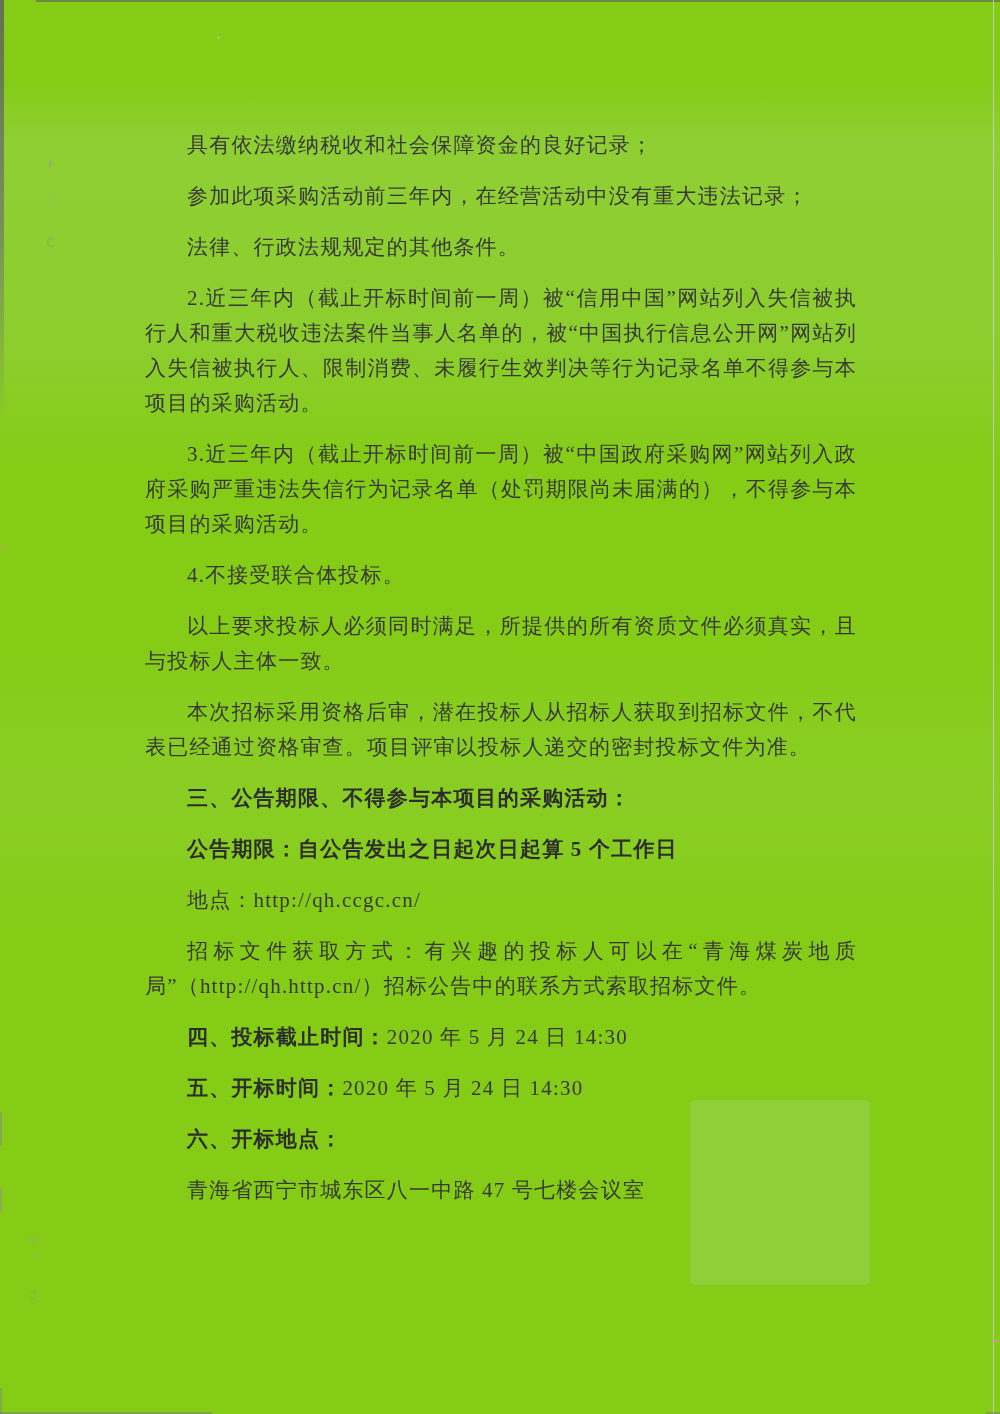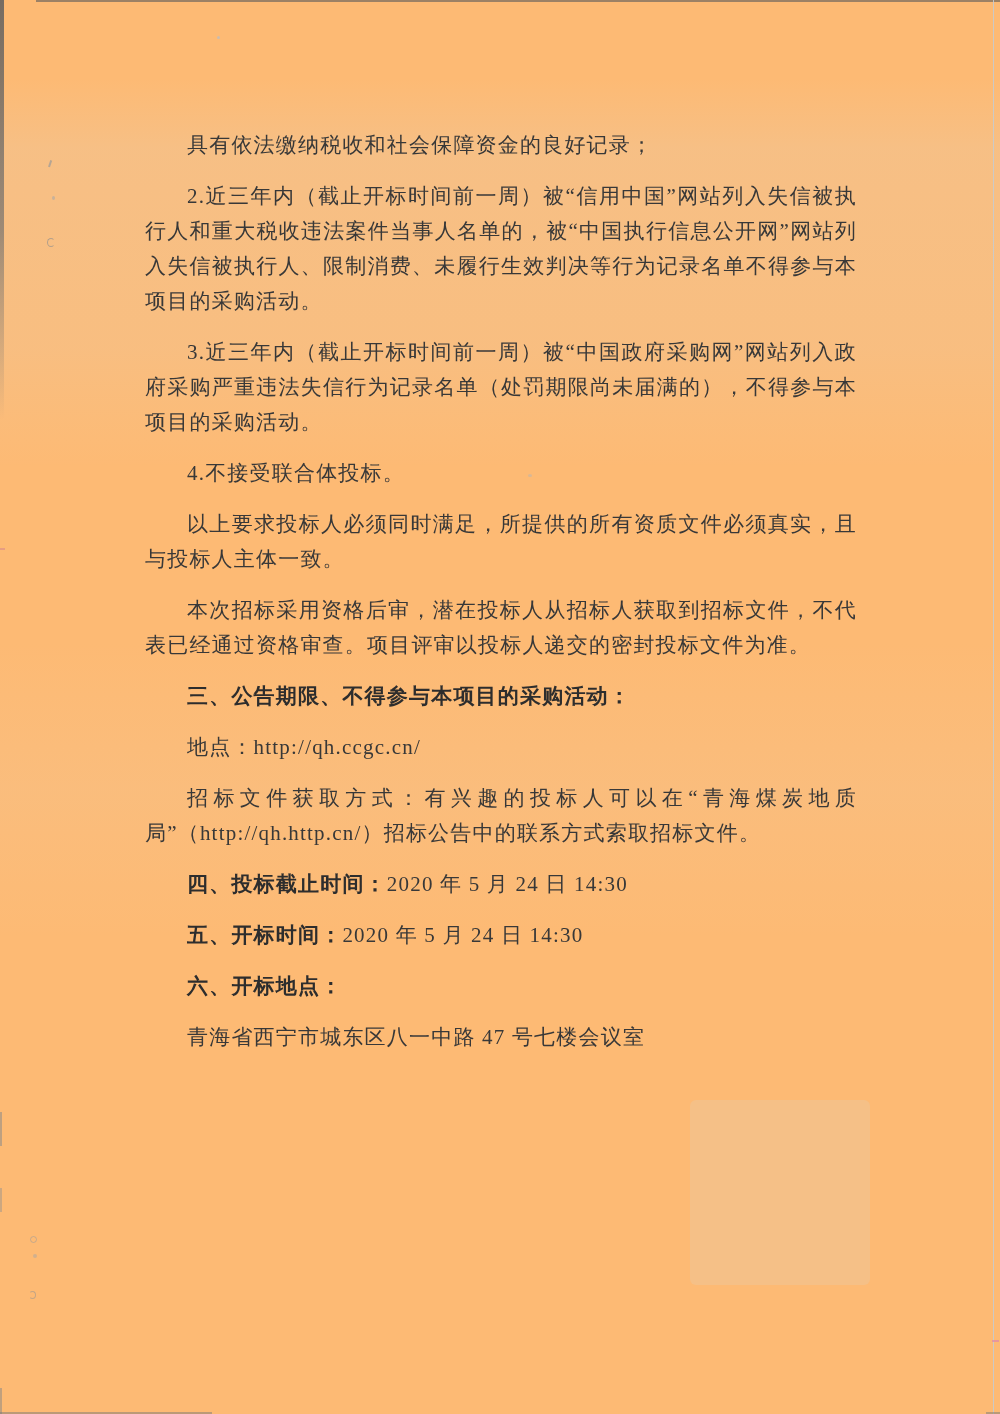--- a/index.html
+++ b/index.html
@@ -10,21 +10,21 @@
     width: 1000px;
     height: 1414px;
     background: #ffffff;
     font-family: "Liberation Serif", "DejaVu Serif", serif;
     overflow: hidden;
   }
   .page {
     position: relative;
     width: 1000px;
     height: 1414px;
-    background: #fdba74;
+    background: #84cc16;
     overflow: hidden;
     font-family: Liberation Serif, serif;
   }
   
   .tint-a {
     position: absolute;
     left: 0; top: 78px;
     width: 1000px; height: 390px;
     background: linear-gradient(180deg, rgba(208,224,236,0.00) 0%, rgba(208,224,236,0.14) 18%, rgba(208,224,236,0.10) 70%, rgba(208,224,236,0.00) 100%);
     pointer-events: none;
@@ -127,26 +127,29 @@
   <div class="speck sp4"></div>
   <div class="speck sp5"></div>
   <div class="speck sp6"></div>
   <div class="speck sp7"></div>
   <div class="speck sp8"></div>
   <div class="speck sp9"></div>
   <div class="speck sp10"></div>
 
   <div class="content">
     <p>具有依法缴纳税收和社会保障资金的良好记录；</p>
+    <p>参加此项采购活动前三年内，在经营活动中没有重大违法记录；</p>
+    <p>法律、行政法规规定的其他条件。</p>
     <p class="justify">2.近三年内（截止开标时间前一周）被“信用中国”网站列入失信被执行人和重大税收违法案件当事人名单的，被“中国执行信息公开网”网站列入失信被执行人、限制消费、未履行生效判决等行为记录名单不得参与本项目的采购活动。</p>
     <p class="justify">3.近三年内（截止开标时间前一周）被“中国政府采购网”网站列入政府采购严重违法失信行为记录名单（处罚期限尚未届满的），不得参与本项目的采购活动。</p>
     <p>4.不接受联合体投标。</p>
     <p class="justify">以上要求投标人必须同时满足，所提供的所有资质文件必须真实，且与投标人主体一致。</p>
     <p class="justify">本次招标采用资格后审，潜在投标人从招标人获取到招标文件，不代表已经通过资格审查。项目评审以投标人递交的密封投标文件为准。</p>
     <p class="bold">三、公告期限、不得参与本项目的采购活动：</p>
+    <p class="bold">公告期限：自公告发出之日起次日起算 5 个工作日</p>
     <p>地点：http://qh.ccgc.cn/</p>
     <p class="justify">招标文件获取方式：有兴趣的投标人可以在“青海煤炭地质局”（http://qh.http.cn/）招标公告中的联系方式索取招标文件。</p>
     <p><span class="bold">四、投标截止时间：</span><span>2020 年 5 月 24 日 14:30</span></p>
     <p><span class="bold">五、开标时间：</span><span>2020 年 5 月 24 日 14:30</span></p>
     <p class="bold">六、开标地点：</p>
     <p>青海省西宁市城东区八一中路 47 号七楼会议室</p>
   </div>
 
 </div>
 

